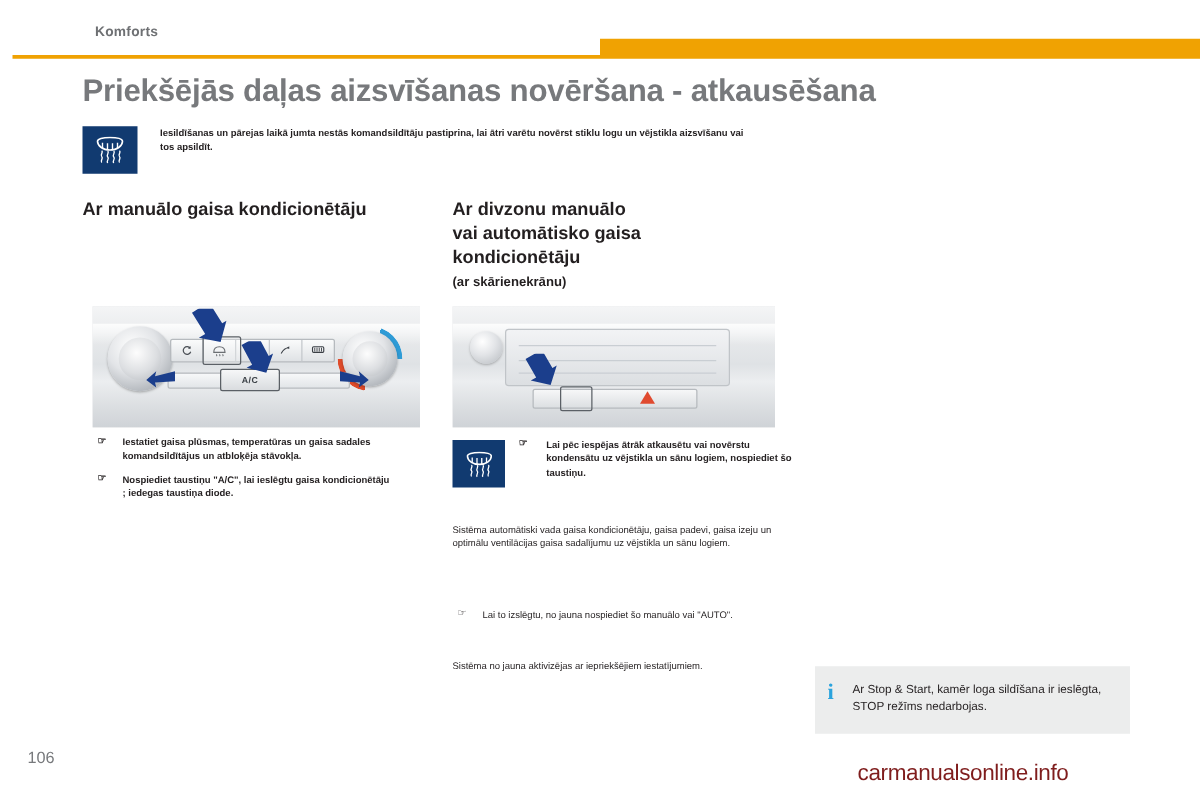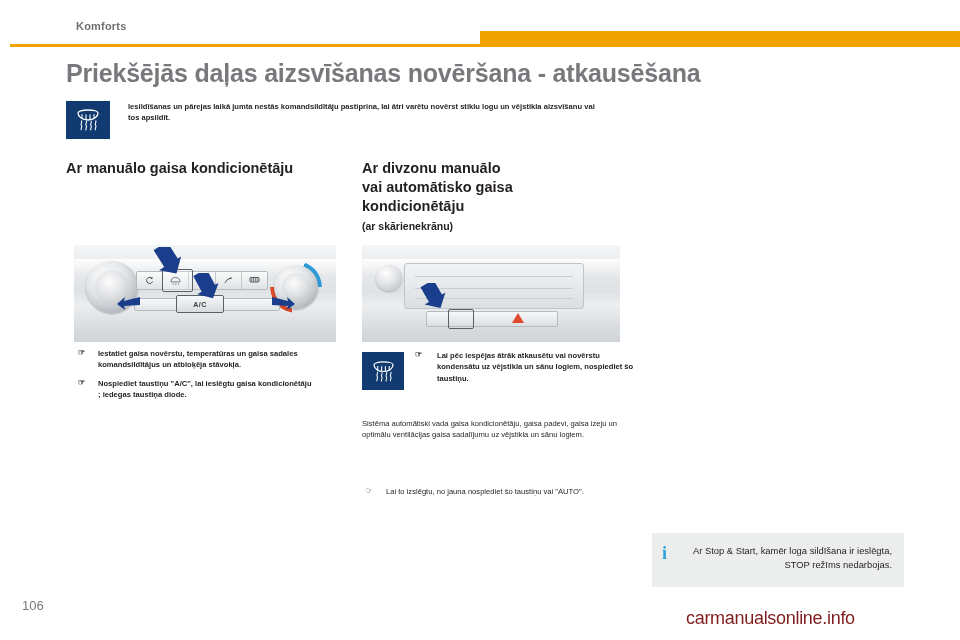--- a/index.html
+++ b/index.html
@@ -170,21 +170,21 @@
     position:absolute;left:652px;top:533px;width:252px;height:54px;
     background:#eceded;
   }
   .info-i{
     position:absolute;left:10px;top:11px;width:8px;
     color:#2aa3dd;font-size:18px;font-weight:bold;line-height:18px;
     font-family:"Liberation Serif", serif;
   }
   .info-text{
     position:absolute;left:30px;top:11px;width:210px;
-    font-size:9.4px;line-height:14px;color:#231f20;text-align:right;
+    font-size:9.4px;line-height:14px;color:#231f20;
   }
 
   
   .pagenum{
     position:absolute;left:22px;top:598px;
     font-size:13px;font-weight:normal;color:#77797c;text-align:center;
   }
   .watermark{
     position:absolute;left:686px;top:608px;
     font-size:18px;color:#7f1d1d;letter-spacing:-0.3px;
@@ -308,21 +308,21 @@
     <div class="warn-tri"></div>
 
     <svg class="arrow" style="left:56px;top:38px;" width="38" height="34" viewBox="0 0 38 34">
       <path d="M2 4 L19 4 L19 0 L30 12 L19 24 L19 19 L2 19 Z" fill="#1b3e8c" transform="rotate(60 15 12)"></path>
     </svg>
   </div>
 
   <div class="bullets left">
     <div class="bl-item">
       <span class="bl-mark">☞</span>
-      <span>Iestatiet gaisa novērstu, temperatūras un gaisa sadales komandsildītājus un atbloķēja stāvokļa.</span>
+      <span>Iestatiet gaisa plūsmas, temperatūras un gaisa sadales komandsildītājus un atbloķēja stāvokļa.</span>
     </div>
     <div class="bl-item">
       <span class="bl-mark">☞</span>
       <span>Nospiediet taustiņu "A/C", lai ieslēgtu gaisa kondicionētāju ; iedegas taustiņa diode.</span>
     </div>
   </div>
 
   <div class="defrost-icon">
     <svg width="25" height="21" viewBox="0 0 26 22" aria-hidden="true">
       <path d="M3 4 C3 2.2 7 1 13 1 C19 1 23 2.2 23 4 C23 7.5 19 11 13 11 C7 11 3 7.5 3 4 Z" fill="none" stroke="#ffffff" stroke-width="1.3"></path>
@@ -338,23 +338,24 @@
   </div>
   <div class="right-bullet">
     <span class="bl-mark">☞</span>
     <span>Lai pēc iespējas ātrāk atkausētu vai novērstu kondensātu uz vējstikla un sānu logiem, nospiediet šo taustiņu.</span>
   </div>
 
   <div class="para para-a">Sistēma automātiski vada gaisa kondicionētāju, gaisa padevi, gaisa izeju un optimālu ventilācijas gaisa sadalījumu uz vējstikla un sānu logiem.</div>
 
   <div class="para para-b">
     <span class="bl-mark" style="left:4px;">☞</span>
-    <span>Lai to izslēgtu, no jauna nospiediet šo taustiņu vai "AUTO".</span>
-  </div>
-
+    <span>Lai to izslēgtu, no jauna nospiediet šo manuālo vai "AUTO".</span>
+  </div>
+
+  <div class="para para-c">Sistēma no jauna aktivizējas ar iepriekšējiem iestatījumiem.</div>
 
   <div class="infobox">
     <div class="info-i">i</div>
     <div class="info-text">Ar Stop &amp; Start, kamēr loga sildīšana ir ieslēgta, STOP režīms nedarbojas.</div>
   </div>
 
   <div class="pagenum">106</div>
   <div class="watermark">carmanualsonline.info</div>
 
 </div>

